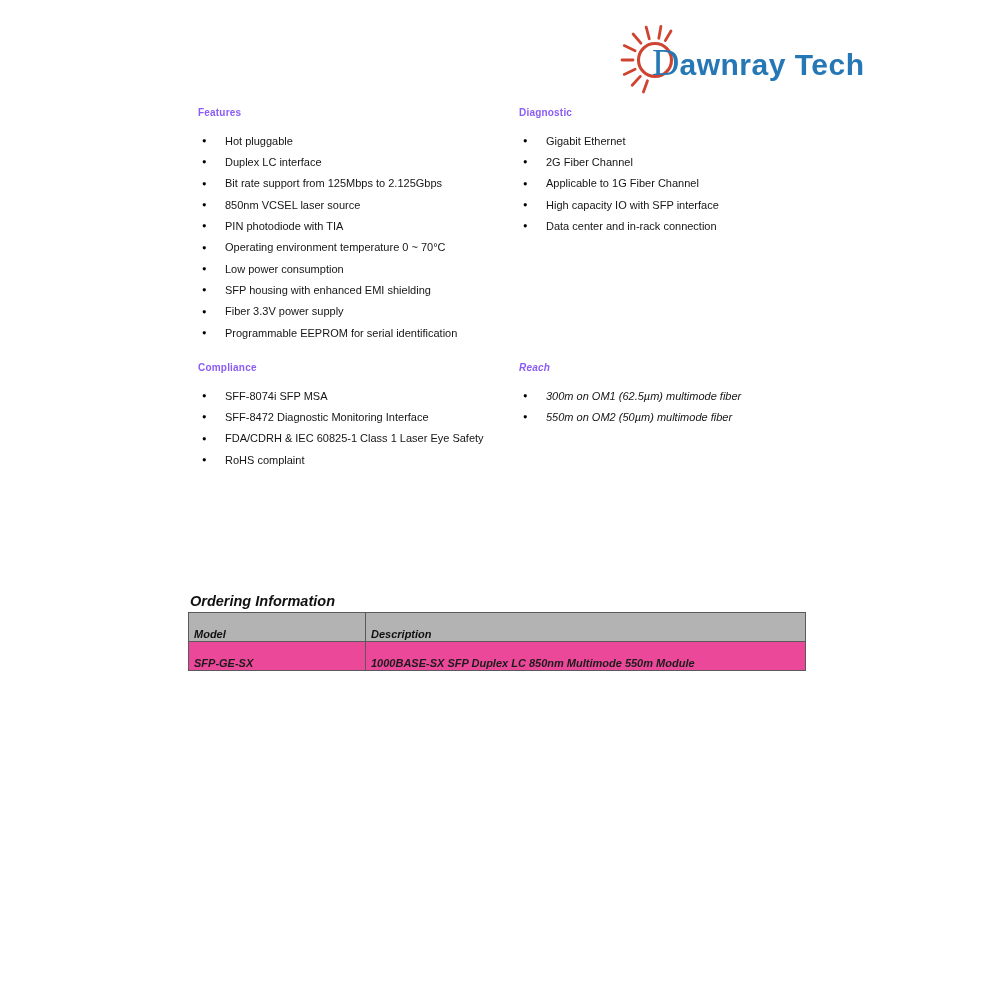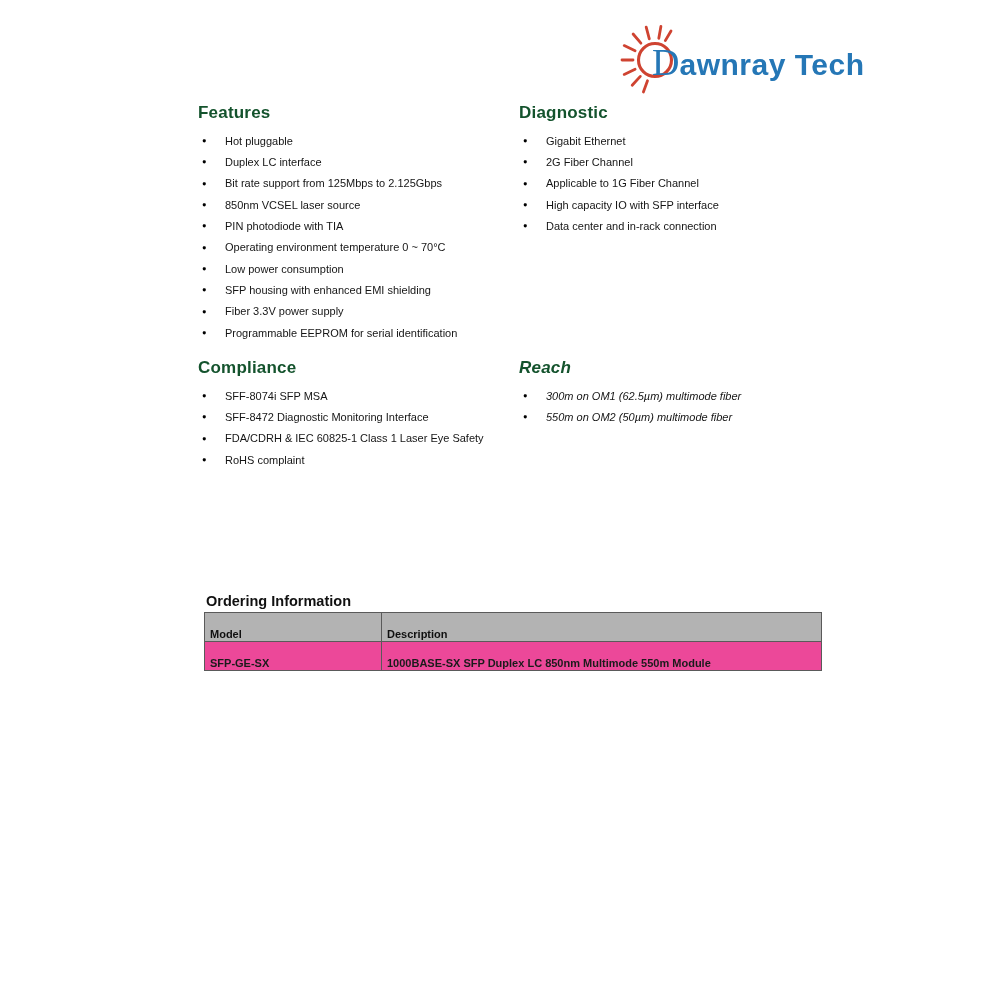--- a/index.html
+++ b/index.html
@@ -30,41 +30,41 @@
   }
   .logo-d{
     font-weight:400;font-size:38px;
     font-family:"Liberation Serif",serif;
     letter-spacing:0;
   }
 
   
   .section{position:absolute;width:330px;}
   .section h2{
-    font-size:17px;font-weight:bold;color:#14532d;
+    font-size:10px;font-weight:bold;color:#8b5cf6;
     line-height:18px;margin-bottom:8px;
     letter-spacing:0.2px;
   }
   .section ul{list-style:none;}
   .section li{
     display:flex;align-items:center;
     height:21.35px;font-size:11px;color:#151515;
     white-space:nowrap;
   }
   .bullet{
     flex:none;width:27px;padding-left:4px;
     font-size:7.5px;color:#000;line-height:21.35px;
   }
   #features{left:198px;top:104px;}
   #application{left:519px;top:104px;}
   #compliance{left:198px;top:359px;}
   #reach{left:519px;top:359px;font-style:italic;}
 
   
-  .ordering{position:absolute;left:204px;top:592px;width:618px;}
+  .ordering{position:absolute;left:188px;top:592px;width:618px;font-style:italic;}
   .ordering h2{
     font-size:14.5px;font-weight:bold;color:#111;
     line-height:18px;margin-left:2px;margin-bottom:2px;
   }
   .ordering table{
     border-collapse:collapse;width:618px;table-layout:fixed;
   }
   .ordering col.c-model{width:177px;}
   .ordering th,.ordering td{
     border:1px solid var(--table-border);

